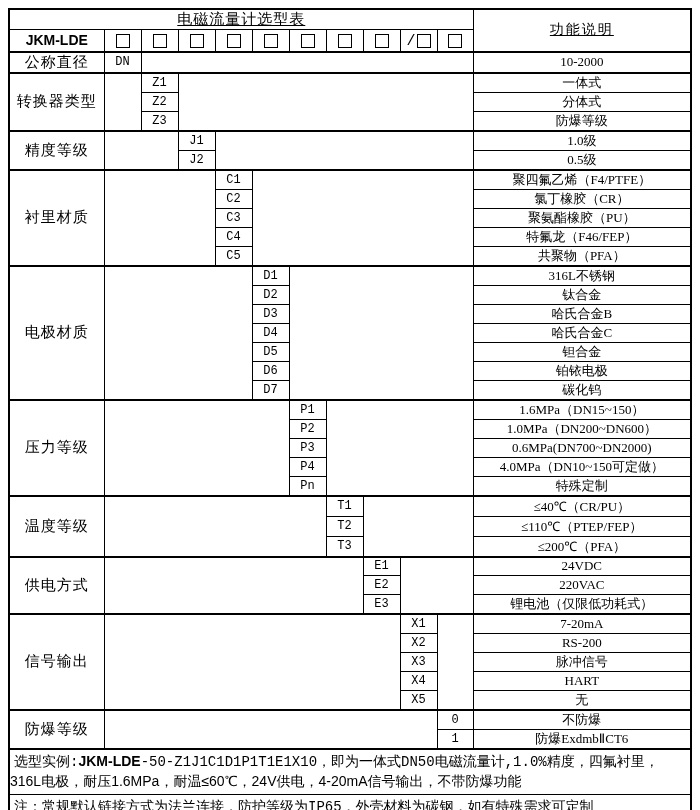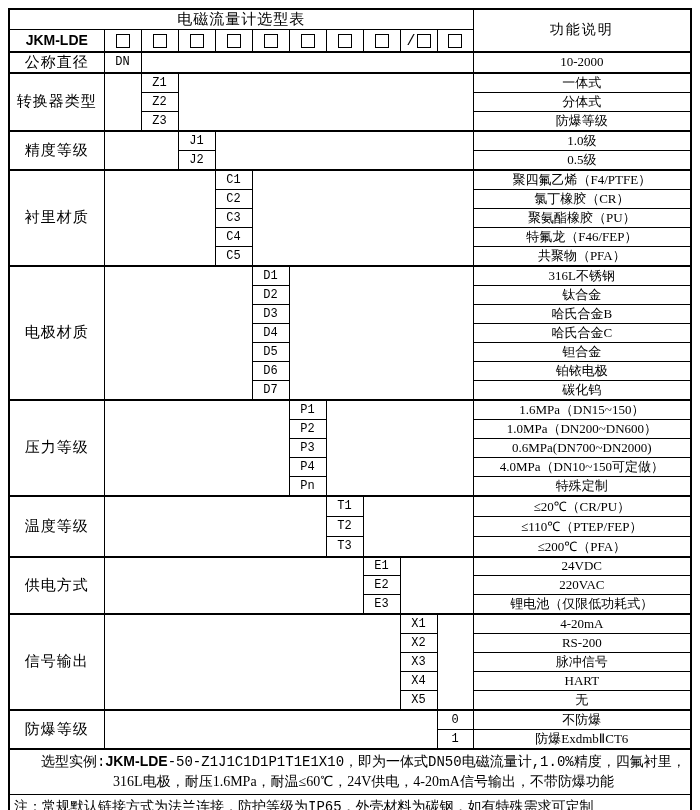--- a/index.html
+++ b/index.html
@@ -13,39 +13,39 @@
     width:684px;background:#fff;
     border:2px solid #000;
   }
   td,th{
     border:1px solid #000;padding:0;margin:0;
     text-align:center;vertical-align:middle;
     overflow:hidden;white-space:nowrap;
     font-weight:normal;
   }
   tr.g-start td, tr.g-start th{border-top:2px solid #000;}
-  tr.r-title{height:18px;}
+  tr.r-title{height:18px;text-decoration:underline;}
   tr.r-model{height:22px;}
   tr.r-std{height:19px;}
   tr.r-example{height:46px;}
   tr.r-note{height:25px;}
   .title{font-size:15px;letter-spacing:1px;}
   .fn-head{font-size:14px;letter-spacing:2px;}
   .model{font-family:"Liberation Sans",sans-serif;font-weight:bold;font-size:14px;}
   .cat{font-size:15px;letter-spacing:1px;}
   .code{font-family:"Liberation Mono","DejaVu Sans Mono",monospace;font-size:12px;}
   .desc{font-family:Liberation Serif, serif;font-size:13px;}
   .cb{
     display:inline-block;width:12px;height:12px;
     border:1.5px solid #000;vertical-align:middle;background:#fff;
   }
   .slash{font-family:"Liberation Mono",monospace;font-size:15px;margin-right:1px;vertical-align:middle;}
-  .ex-cell{font-size:14px;padding-left:27px;}
+  .ex-cell{font-size:14px;}
   .ex-l1{text-align:left;padding:1px 2px 0 4px;font-family:"Liberation Mono","DejaVu Sans",monospace;}
-  .ex-l2{text-align:center;padding-top:2px;font-family:Liberation Serif, serif;}
+  .ex-l2{text-align:left;padding-top:2px;font-family:Liberation Sans, sans-serif;}
   .ex-model{font-family:"Liberation Sans",sans-serif;font-weight:bold;}
   .note-cell{text-align:left;padding-left:4px;font-size:14px;font-family:"Liberation Mono","DejaVu Sans",monospace;}
 </style>
 </head>
 <body>
 
 <table class="sel">
   <colgroup>
     <col style="width:95px">
     <col style="width:37px">
@@ -189,21 +189,21 @@
       </tr>
       <tr class="r-std">
         <td class="code">Pn</td>
         <td class="desc">特殊定制</td>
       </tr>
       <tr class="r-std g-start">
         <td class="cat" rowspan="3">温度等级</td>
         <td rowspan="3" colspan="6"></td>
         <td class="code">T1</td>
         <td rowspan="3" colspan="3"></td>
-        <td class="desc">≤20℃（CR/PU）</td>
+        <td class="desc">≤40℃（CR/PU）</td>
       </tr>
       <tr class="r-std">
         <td class="code">T2</td>
         <td class="desc">≤110℃（PTEP/FEP）</td>
       </tr>
       <tr class="r-std">
         <td class="code">T3</td>
         <td class="desc">≤200℃（PFA）</td>
       </tr>
       <tr class="r-std g-start">
@@ -219,21 +219,21 @@
       </tr>
       <tr class="r-std">
         <td class="code">E3</td>
         <td class="desc">锂电池（仅限低功耗式）</td>
       </tr>
       <tr class="r-std g-start">
         <td class="cat" rowspan="5">信号输出</td>
         <td rowspan="5" colspan="8"></td>
         <td class="code">X1</td>
         <td rowspan="5" colspan="1"></td>
-        <td class="desc">4-20mA</td>
+        <td class="desc">7-20mA</td>
       </tr>
       <tr class="r-std">
         <td class="code">X2</td>
         <td class="desc">RS-200</td>
       </tr>
       <tr class="r-std">
         <td class="code">X3</td>
         <td class="desc">脉冲信号</td>
       </tr>
       <tr class="r-std">

